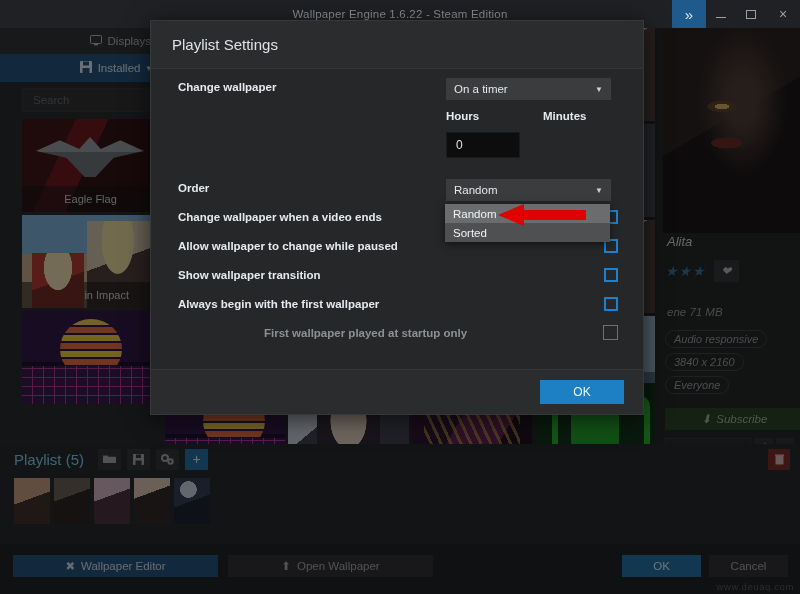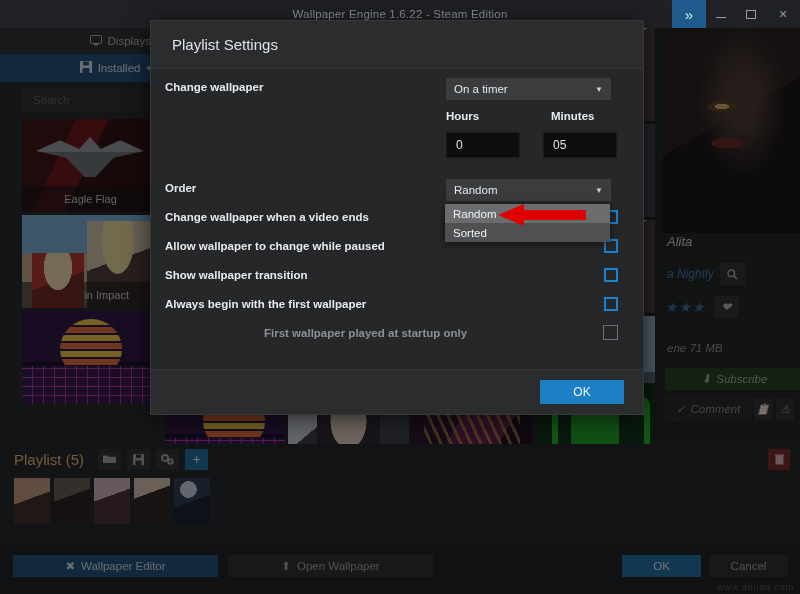--- a/index.html
+++ b/index.html
@@ -162,21 +162,21 @@
     color: #85898d; font-size: 11.5px; gap: 5px;
   }
   .cbtn { width: 20px; height: 22px; background: #2c2e31; display:flex; align-items:center; justify-content:center; color:#9a9ea2; font-size:11px;}
 
   
   .playlist {
     position: absolute; left: 0; top: 444px; right: 0; height: 100px;
     background: #212325;
   }
   .pl-head { display: flex; align-items: center; height: 30px; padding: 0 10px 0 14px; gap: 6px; }
-  .pl-title { color: #fdba74; font-size: 15px; margin-right: 8px; }
+  .pl-title { color: #7dd3fc; font-size: 15px; margin-right: 8px; }
   .pl-btn {
     width: 23px; height: 21px; background: #2d2f32;
     display: flex; align-items: center; justify-content: center;
     color: #a8acb0; font-size: 11px;
   }
   .pl-btn.add { background: #1d6fa8; color: #e8f2fa; font-size: 14px; }
   .pl-trash {
     margin-left: auto; width: 22px; height: 21px; background: #7a2424;
     display: flex; align-items: center; justify-content: center;
     color: #e2b9b9; font-size: 11px;
@@ -214,21 +214,21 @@
     position: absolute; left: 150px; top: 20px; width: 494px; height: 395px;
     background: #2b2c2e; border: 1px solid #36383a;
     box-shadow: 0 3px 22px rgba(0,0,0,.6);
   }
   .dlg-title {
     height: 48px; display: flex; align-items: center; padding-left: 21px;
     color: #dfe3e7; font-size: 15px; border-bottom: 1px solid #333537;
     background: #2b2c2e;
   }
   .dlg-body { position: relative; height: 300px; background: #262728; }
-  .row { position: absolute; left: 14px; right: 20px; display: flex; align-items: center; }
+  .row { position: absolute; left: 27px; right: 20px; display: flex; align-items: center; }
   .lbl { color: #e6eaee; font-size: 11.5px; font-weight: bold; }
   .lbl.dim { color: #8d9195; }
 
   .select {
     width: 165px; height: 22px; background: #3a3c3e;
     display: flex; align-items: center; padding: 0 8px;
     color: #e4e8ec; font-size: 11.5px;
   }
   .select .caret { margin-left: auto; font-size: 8px; color: #cdd1d5; }
   .fld-label { color: #e6eaee; font-size: 11.5px; font-weight: bold; }
@@ -345,36 +345,32 @@
     </div>
   </div>
 
   <div class="rightpanel">
     <div class="hero">
       <div class="eye"></div>
       <div class="lip"></div>
     </div>
     <div class="rp-pad">
       <div class="rp-title">Alita</div>
-      <div class="rp-author-row">
-        <span class="rp-author">a Nightly</span>
-        <span class="rp-sqbtn">
-          <svg width="11" height="11" viewBox="0 0 11 11">
-              <circle cx="4.3" cy="4.3" r="3.3" fill="none" stroke="#b4b8bc" stroke-width="1.4"></circle>
-              <line x1="6.8" y1="6.8" x2="10" y2="10" stroke="#b4b8bc" stroke-width="1.6"></line>
-            </svg>
-        </span>
-      </div>
       <div class="rp-stars-row">
         <span class="stars">★★★</span>
         <span class="rp-sqbtn">
             <span class="heart">❤</span>
           </span>
       </div>
       <div class="rp-meta">ene  71 MB</div>
+      <div class="tag-row">
+        <span class="tag">Audio responsive</span>
+        <span class="tag">3840 x 2160</span>
+        <span class="tag">Everyone</span>
+      </div>
       <div class="sub-btn">
         <span>⬇</span>
         <span>Subscribe</span>
       </div>
       <div class="comment-row">
         <div class="comment-box">
           <span>✓</span>
           <span>Comment</span>
         </div>
         <div class="cbtn">📋</div>
@@ -444,23 +440,22 @@
 
       <div class="row" style="top:12px;">
         <span class="lbl">Change wallpaper</span>
       </div>
       <div class="select" style="position:absolute; left:295px; top:9px;">
         <span>On a timer</span>
         <span class="caret">▼</span>
       </div>
 
       <div style="position:absolute; left:295px; top:41px;" class="fld-label">Hours</div>
-      <div style="position:absolute; left:392px; top:41px;margin-left:8px;" class="fld-label">Minutes</div>
+      <div style="position:absolute; left:392px; top:41px;" class="fld-label">Minutes</div>
       <div class="numfield" style="position:absolute; left:295px; top:63px;">0</div>
-      <div class="numfield" style="position:absolute; left:392px; top:63px;">05</div>
 
       <div class="row" style="top:113px;">
         <span class="lbl">Order</span>
       </div>
       <div class="select" style="position:absolute; left:295px; top:110px;">
         <span>Random</span>
         <span class="caret">▼</span>
       </div>
 
       <div class="row" style="top:142px;">

